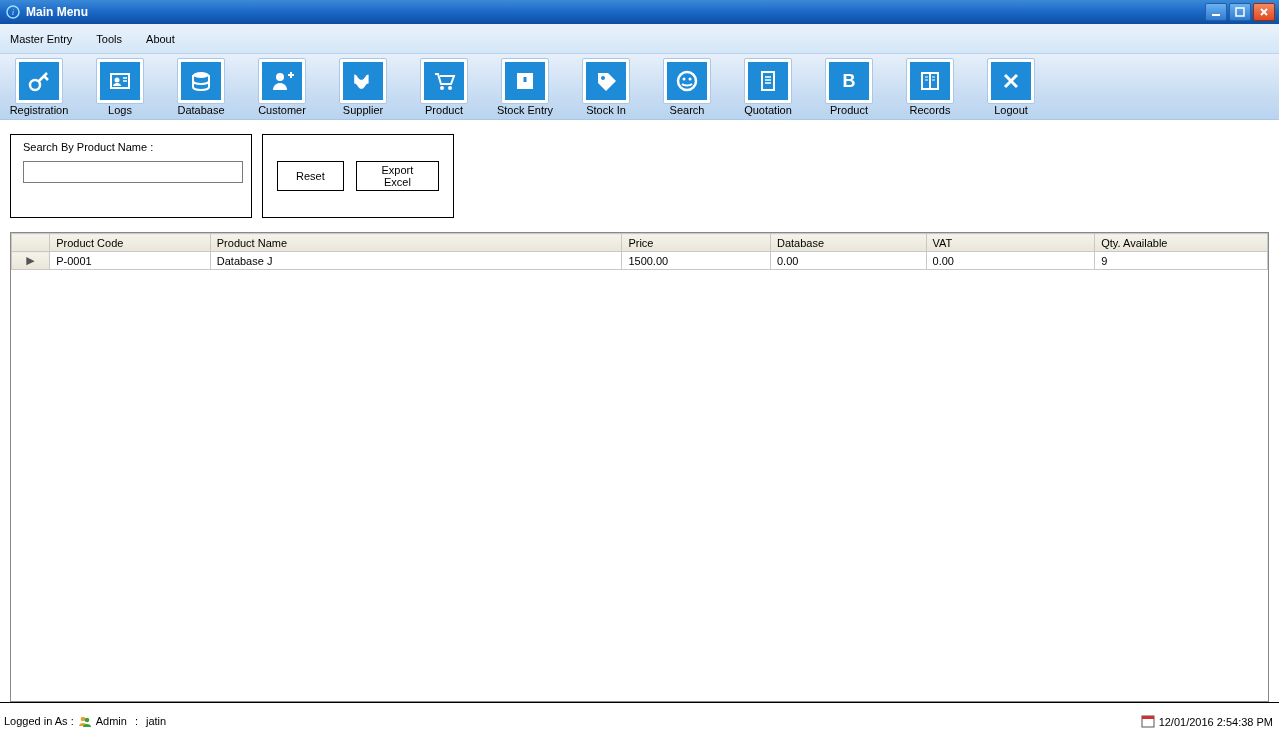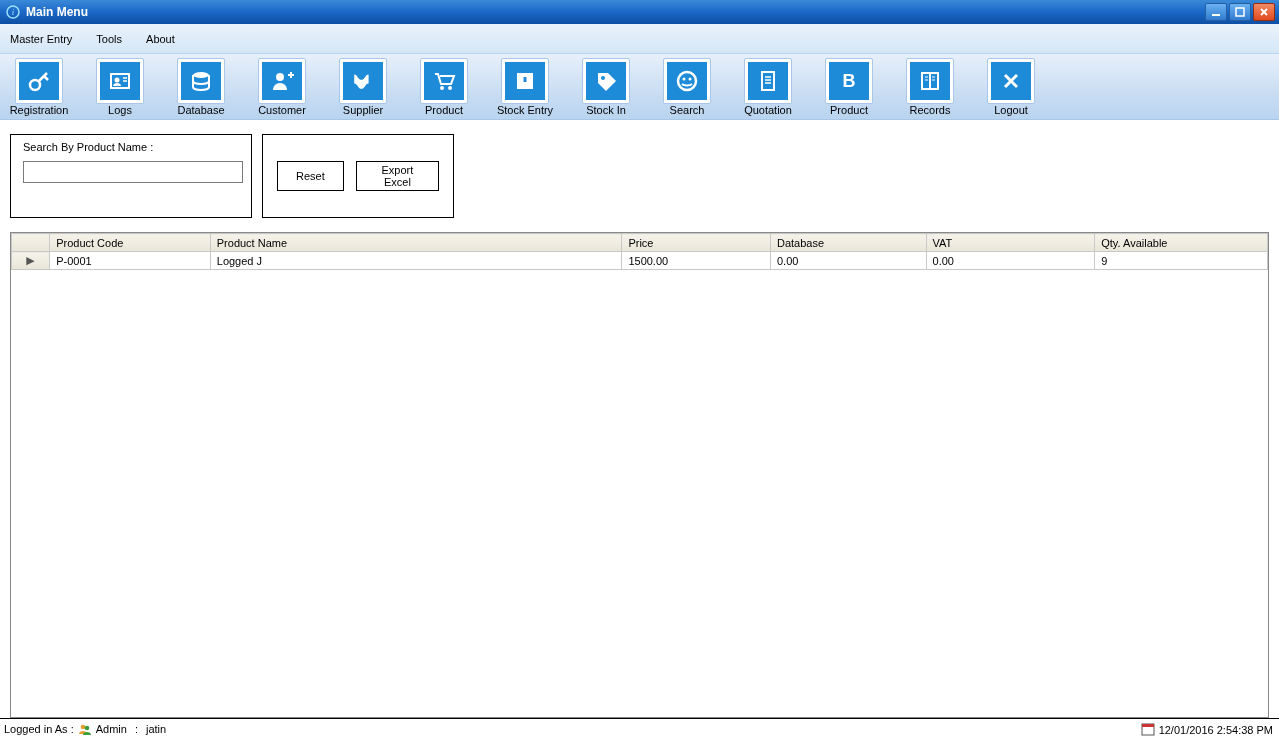--- a/index.html
+++ b/index.html
@@ -147,21 +147,21 @@
   .rowhdr {
     background: linear-gradient(180deg,#f5f3ea 0%, #e9e6d8 100%);
     width:38px;
     text-align:center;
     color:#555;
   }
   .gridbody { flex:1; background:#fff; }
 
   
   .statusbar {
-    height:20px;
+    height:36px;
     border-top:1px solid #000;
     background:#fff;
     display:flex;
     align-items:center;
     padding:0 6px 0 4px;
     flex:none;
     font-size:11px;
   }
   .statusbar .left { flex:1; display:flex; align-items:center; gap:4px;}
   .statusbar .right { display:flex; align-items:flex-end; gap:4px;}
@@ -398,21 +398,21 @@
           <th class="num">Price</th>
           <th class="num">Database</th>
           <th class="num">VAT</th>
           <th class="num">Qty. Available</th>
         </tr>
       </thead>
       <tbody>
         <tr>
           <td class="rowhdr">▶</td>
           <td>P-0001</td>
-          <td>Logged J</td>
+          <td>Database J</td>
           <td class="num">1500.00</td>
           <td class="num">0.00</td>
           <td class="num">0.00</td>
           <td class="num">9</td>
         </tr>
       </tbody>
     </table>
     <div class="gridbody"></div>
   </div>
 </div>

